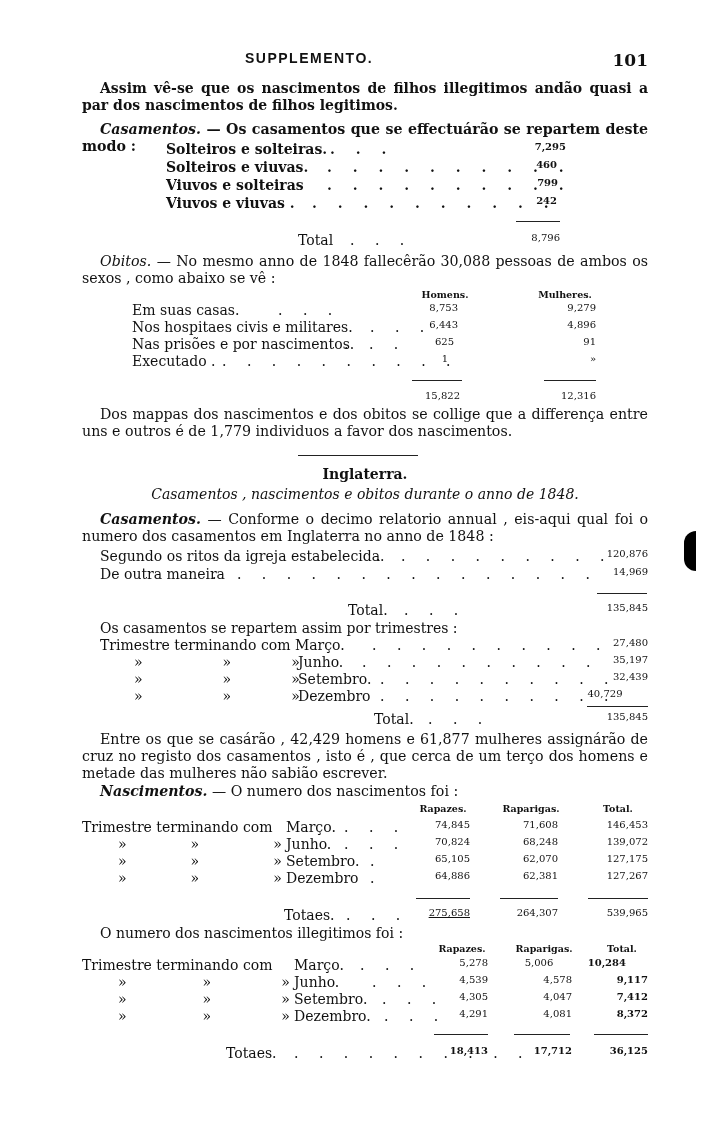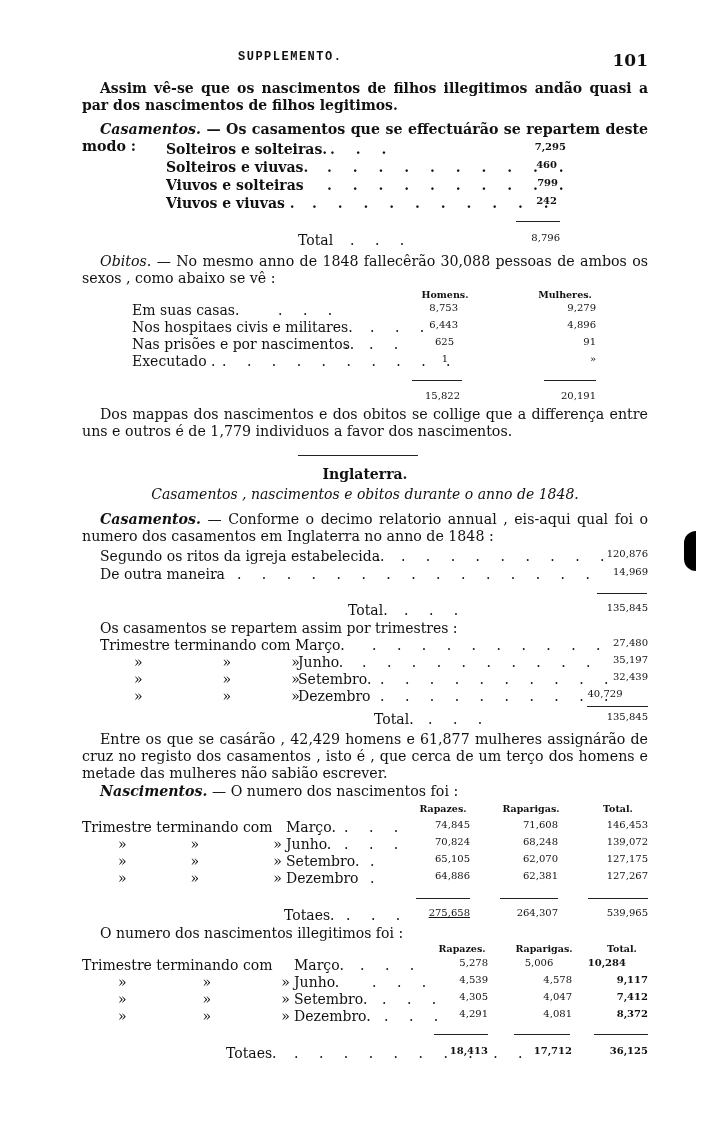--- a/index.html
+++ b/index.html
@@ -3,23 +3,23 @@
   <meta charset="utf-8">
   <style>
     html, body { margin: 0; padding: 0; background: #ffffff; }
     body {
       width: 704px; height: 1124px; position: relative; overflow: hidden;
       font-family: "DejaVu Serif", "Liberation Serif", serif;
       color: #111;
     }
     .page { position: absolute; left: 82px; top: 0; width: 566px; }
     .runhead {
-      position: absolute; top: 50px; left: 156px;
-      font-family: Liberation Mono, monospace; font-weight: 900;
-      font-size: 12px; letter-spacing: 1.5px;
+      position: absolute; top: 50px; left: 163px;
+      font-family: Liberation Sans, sans-serif; font-weight: 900;
+      font-size: 14px; letter-spacing: 1.5px;
     }
     .pagenum {
       position: absolute; top: 50px; right: 0;
       font-weight: 900; font-size: 17px;
     }
     .para { position: absolute; left: 0; width: 566px; font-size: 14.2px; line-height: 17px; text-align: justify; }
     .para.indent { text-indent: 18px; }
     .bold { font-weight: bold; }
     .ital { font-style: italic; }
     .row { position: absolute; font-size: 14px; line-height: 16px; white-space: nowrap; }
@@ -91,21 +91,21 @@
   <div class="num" style="top:336px; left:420px; width:94px;">91</div>
 
   <div class="row" style="top:353px; left:50px;">Executado .</div>
   <div class="row dots" style="top:353px; left:140px;">. . . . . . . . . .</div>
   <div class="num" style="top:353px; left:300px; width:66px;">1</div>
   <div class="num" style="top:353px; left:420px; width:94px;">»</div>
 
   <div class="rule" style="top:380px; left:330px; width:50px;"></div>
   <div class="rule" style="top:380px; left:462px; width:52px;"></div>
   <div class="num" style="top:390px; left:300px; width:78px;">15,822</div>
-  <div class="num" style="top:390px; left:420px; width:94px;">20,191</div>
+  <div class="num" style="top:390px; left:420px; width:94px;">12,316</div>
 
   <div class="para indent" style="top:406px;">Dos mappas dos nascimentos e dos obitos se collige que a differença entre uns e outros é de 1,779 individuos a favor dos nascimentos.</div>
 
   <div class="rule" style="top:455px; left:216px; width:120px; border-top-width:1.2px;"></div>
 
   <div class="center bold" style="top:466px; font-size:14px;">Inglaterra.</div>
   <div class="center ital" style="top:486px; font-size:14px;">Casamentos , nascimentos e obitos durante o anno de 1848.</div>
 
   <div class="para indent" style="top:511px;">
     <span class="ital bold">Casamentos.</span><span> — Conforme o decimo relatorio annual , eis-aqui qual foi o numero dos casamentos em Inglaterra no anno de 1848 :</span>

